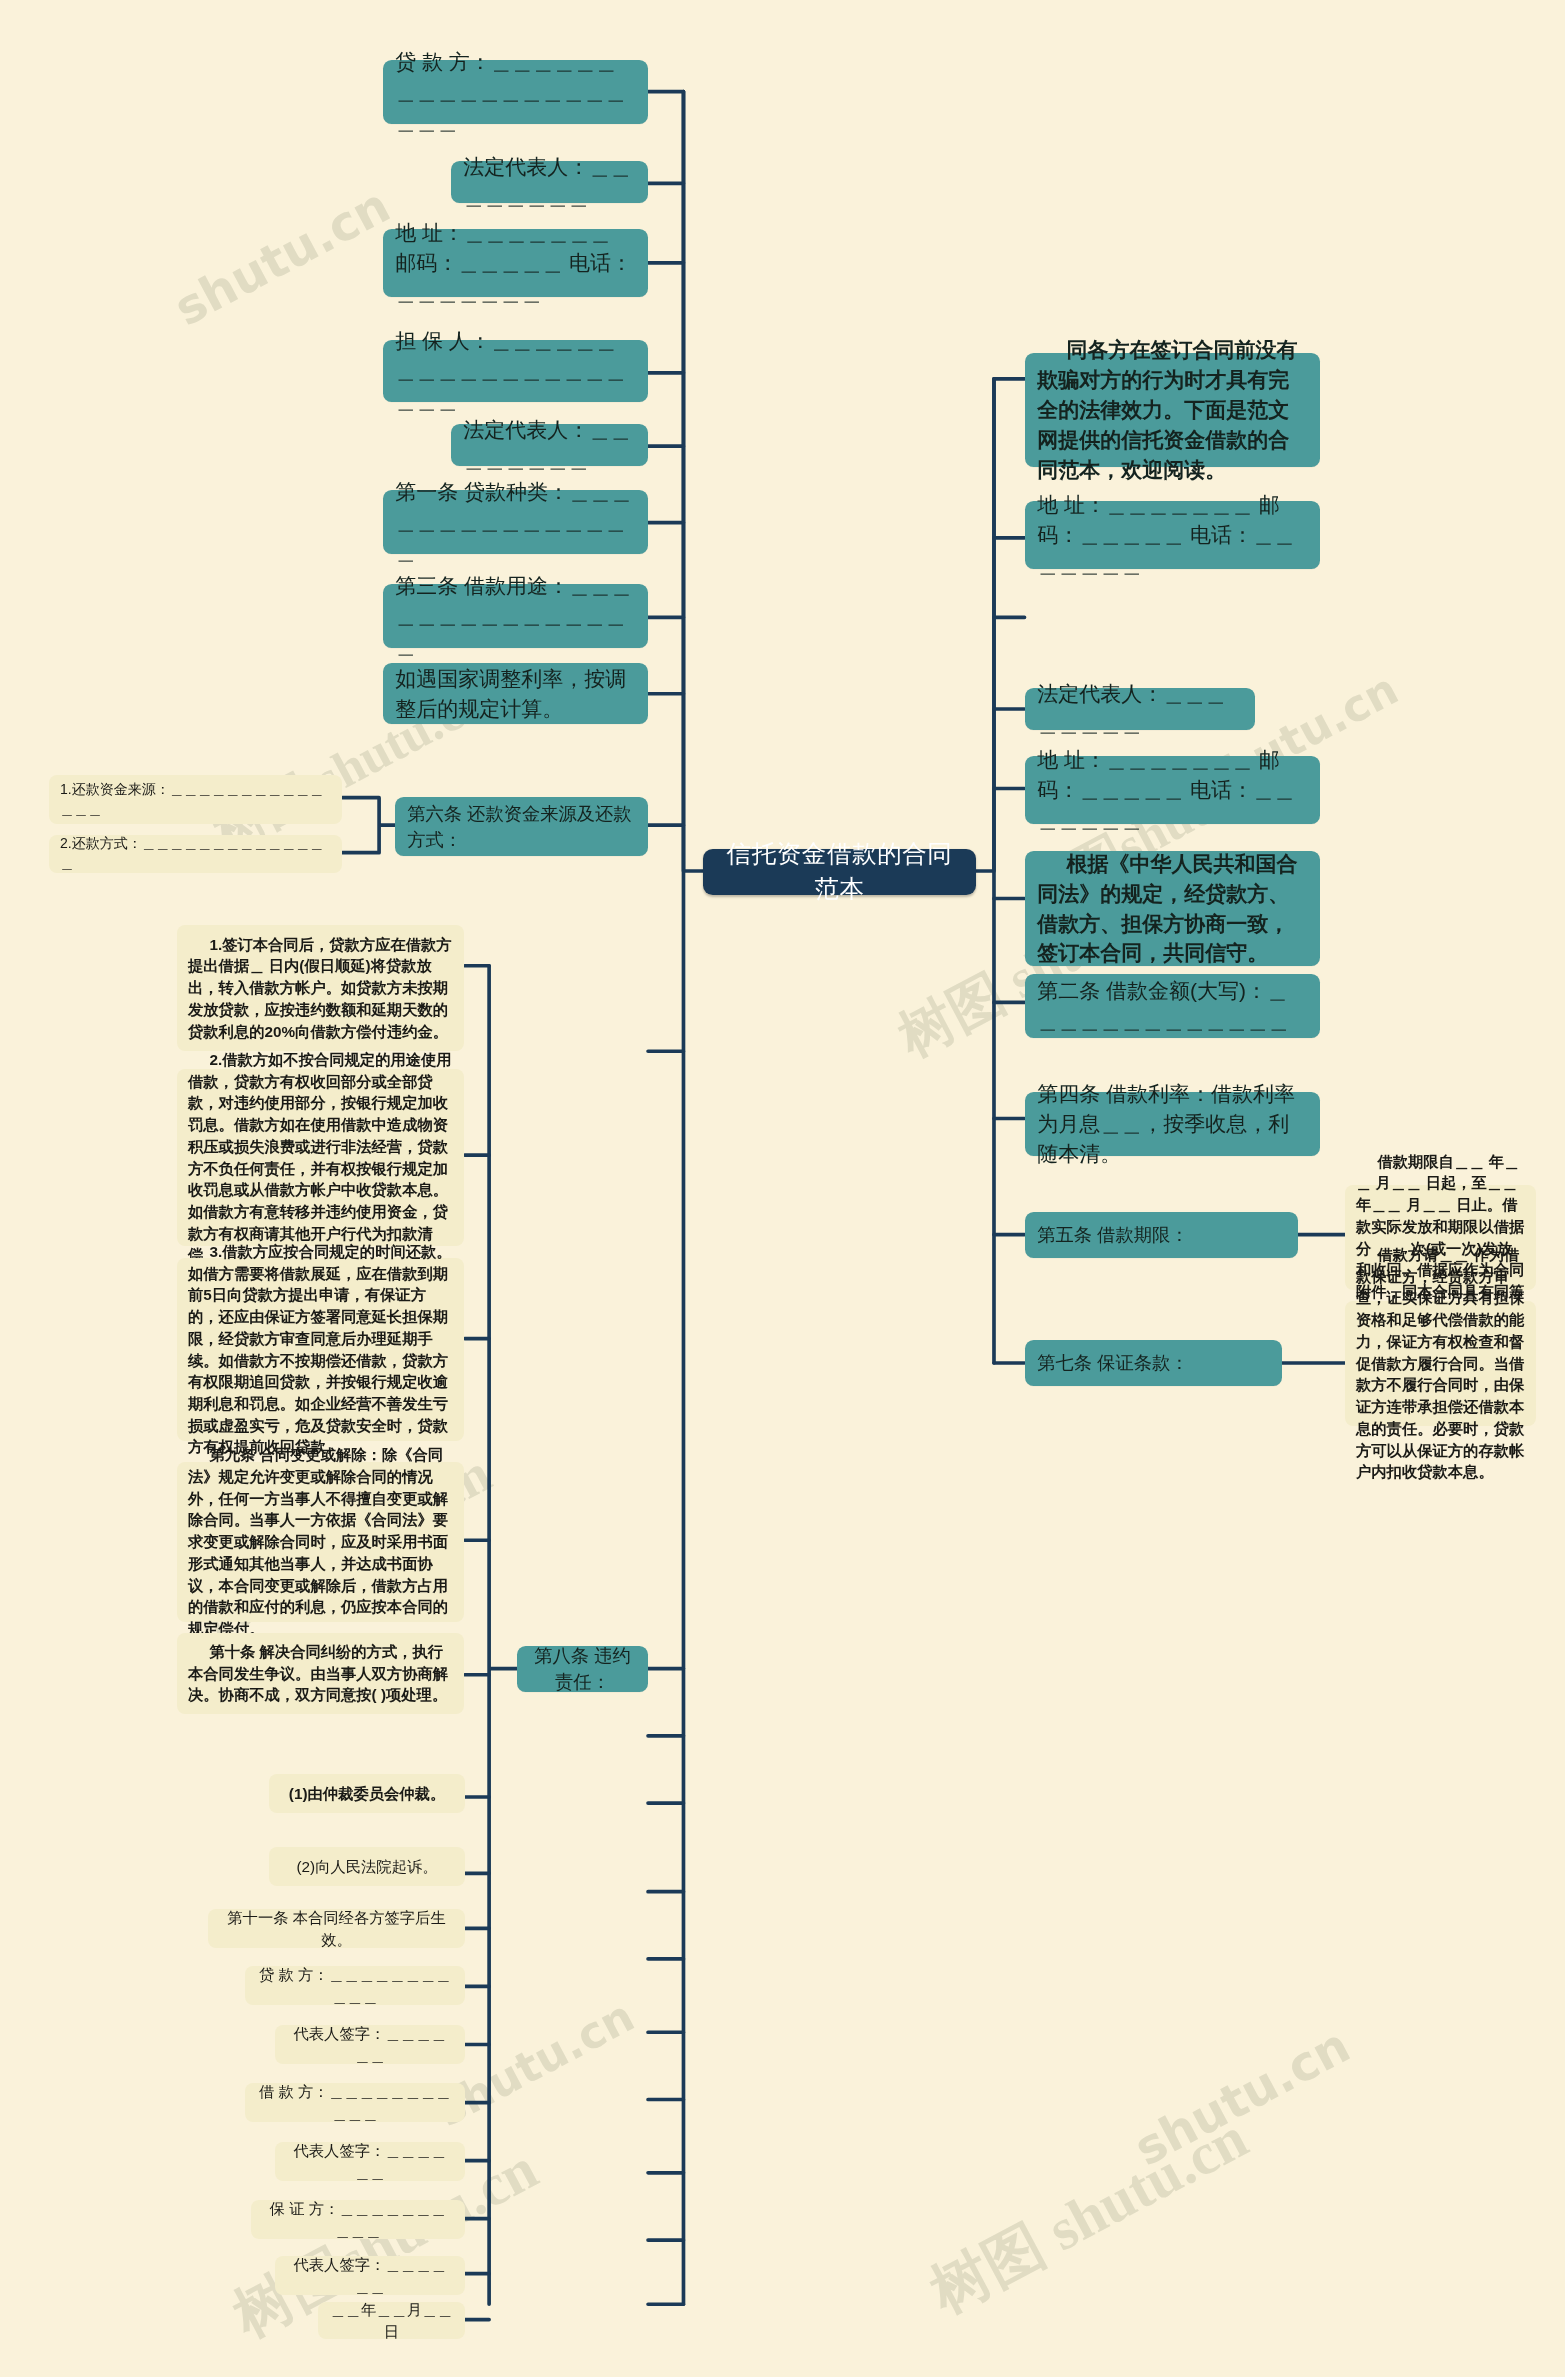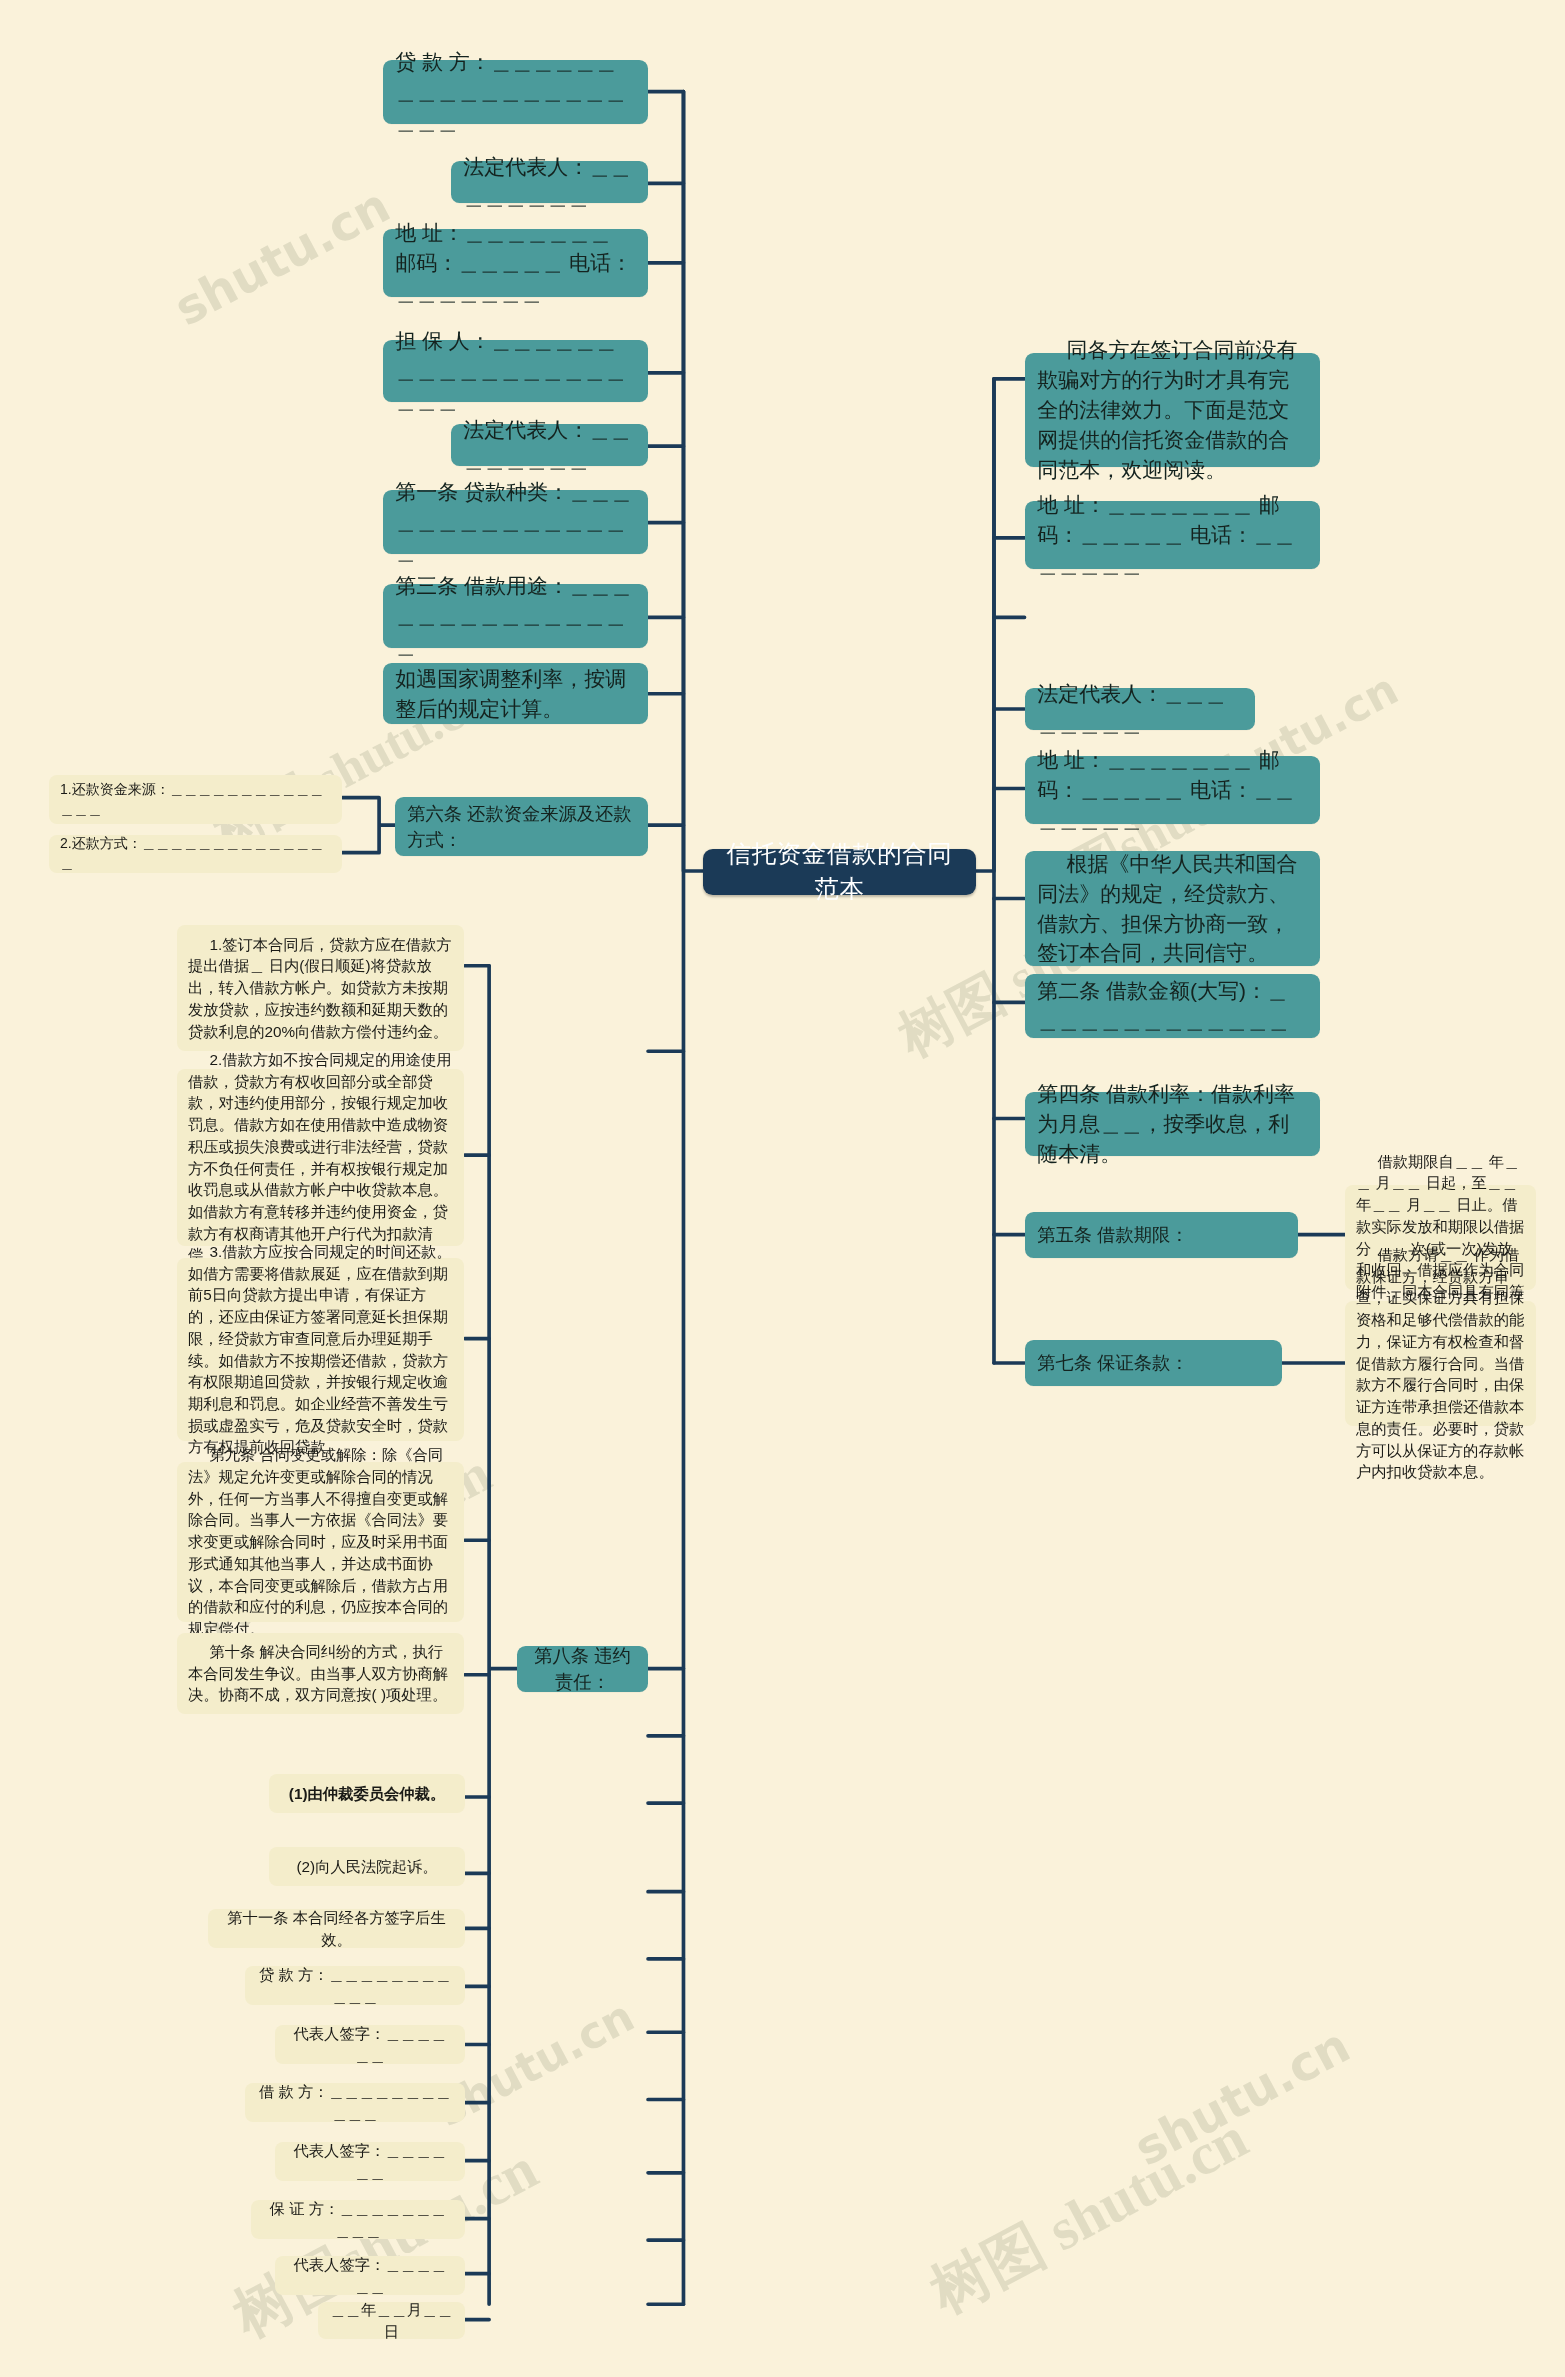--- a/index.html
+++ b/index.html
@@ -40,21 +40,21 @@
     box-shadow:0 1.2px 2.4px rgba(0,0,0,.25);
   }
   .cream{
     background:#f4edcb;color:#1a1a16;
     padding:8px 11px;border-radius:8px;
   }
   .big{font-size:21px;}
   .mid{font-size:18.3px;}
   .small{font-size:15.3px;}
   .tiny{font-size:14px;}
-  .indent{text-indent:1.4em;}
+  .indent{text-indent:1.4em;font-weight:bold;}
 </style>
 </head>
 <body>
 
 <div id="canvas">
 
   <div class="wm" style="left:202px;top:807px;font-size:51px;transform:rotate(-28deg);">树图 shutu.cn</div>
   <div class="wm" style="left:220px;top:2286px;font-size:59px;transform:rotate(-28deg);">树图shutu.cn</div>
   <div class="wm wm-cn" style="left:165px;top:287px;font-size:48px;transform:rotate(-28deg);">shutu.cn</div>
   <div class="wm" style="left:917px;top:2262px;font-size:59px;transform:rotate(-28deg);">树图 shutu.cn</div>

